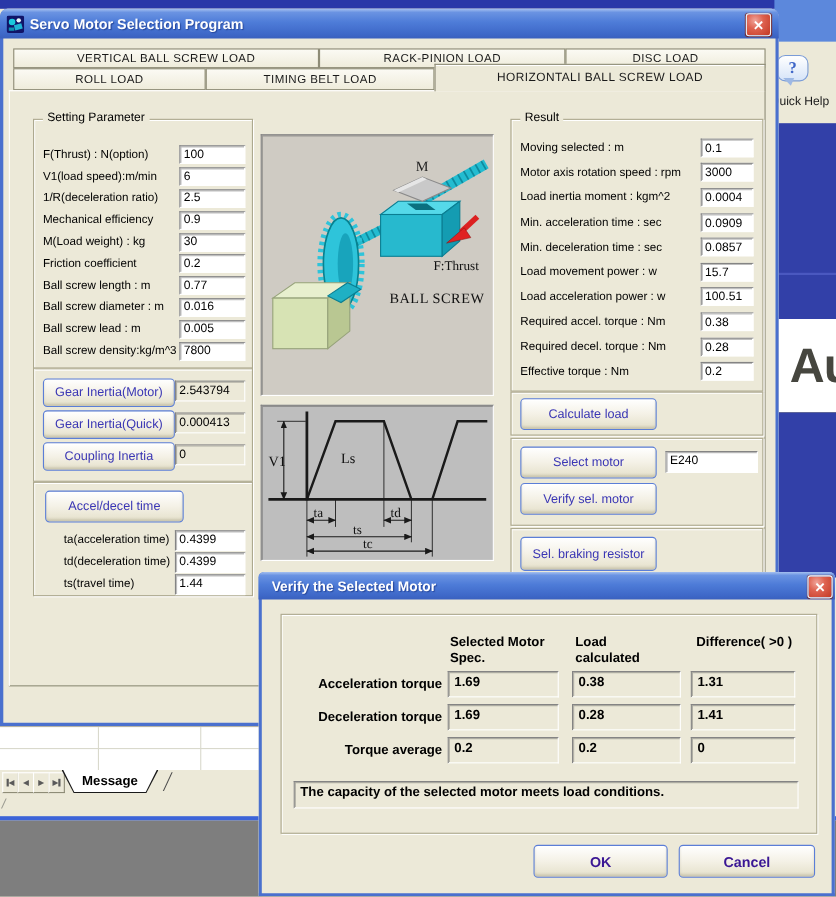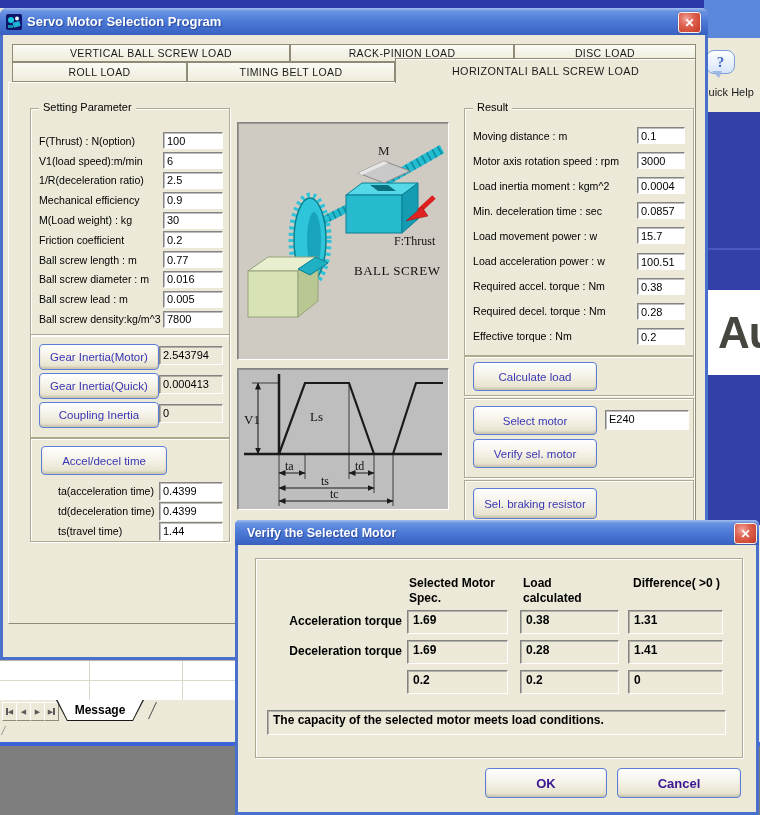--- a/index.html
+++ b/index.html
@@ -294,30 +294,34 @@
         <text x="83" y="116" font-size="12" fill="#111">ts</text>
         <line x1="41" y1="132" x2="155" y2="132" stroke="#1A1A1A" stroke-width="1" marker-start="url(#ah)" marker-end="url(#ah)"></line>
         <text x="92" y="129" font-size="12" fill="#111">tc</text>
       </svg>
     </div>
 
     <div class="grp" style="left:464px;top:100px;width:228px;height:246px;z-index:2;">
       <span class="grp-label">Result</span>
       <div class="rows" style="left:8px;right:8px;top:14px;bottom:6px;">
         <div class="prow">
-            <span class="plabel">Moving distance : m</span>
+            <span class="plabel">Moving selected : m</span>
             <div class="rov" style="position:static;width:40px;height:13px;background:#fff;">0.1</div>
           </div>
         <div class="prow">
             <span class="plabel">Motor axis rotation speed : rpm</span>
             <div class="rov" style="position:static;width:40px;height:13px;background:#fff;">3000</div>
           </div>
         <div class="prow">
             <span class="plabel">Load inertia moment : kgm^2</span>
             <div class="rov" style="position:static;width:40px;height:13px;background:#fff;">0.0004</div>
+          </div>
+        <div class="prow">
+            <span class="plabel">Min. acceleration time : sec</span>
+            <div class="rov" style="position:static;width:40px;height:13px;background:#fff;">0.0909</div>
           </div>
         <div class="prow">
             <span class="plabel">Min. deceleration time : sec</span>
             <div class="rov" style="position:static;width:40px;height:13px;background:#fff;">0.0857</div>
           </div>
         <div class="prow">
             <span class="plabel">Load movement power : w</span>
             <div class="rov" style="position:static;width:40px;height:13px;background:#fff;">15.7</div>
           </div>
         <div class="prow">
@@ -377,20 +381,21 @@
     <div class="drowlabel" style="left:2px;top:90px;">Acceleration torque</div>
     <div class="dval" style="left:172px;top:90px;width:94px;">1.69</div>
     <div class="dval" style="left:285px;top:90px;width:92px;">0.38</div>
     <div class="dval" style="left:393px;top:90px;width:88px;">1.31</div>
 
     <div class="drowlabel" style="left:2px;top:120px;">Deceleration torque</div>
     <div class="dval" style="left:172px;top:120px;width:94px;">1.69</div>
     <div class="dval" style="left:285px;top:120px;width:92px;">0.28</div>
     <div class="dval" style="left:393px;top:120px;width:88px;">1.41</div>
 
+    <div class="drowlabel" style="left:2px;top:150px;">Torque average</div>
     <div class="dval" style="left:172px;top:150px;width:94px;">0.2</div>
     <div class="dval" style="left:285px;top:150px;width:92px;">0.2</div>
     <div class="dval" style="left:393px;top:150px;width:88px;">0</div>
 
     <div class="dval" style="left:32px;top:190px;width:452px;height:21px;">The capacity of the selected motor meets load conditions.</div>
 
     <div class="xpbtn big" style="left:250px;top:248px;width:120px;height:28px;">
         <span>OK</span>
       </div>
     <div class="xpbtn big" style="left:382px;top:248px;width:122px;height:28px;">

